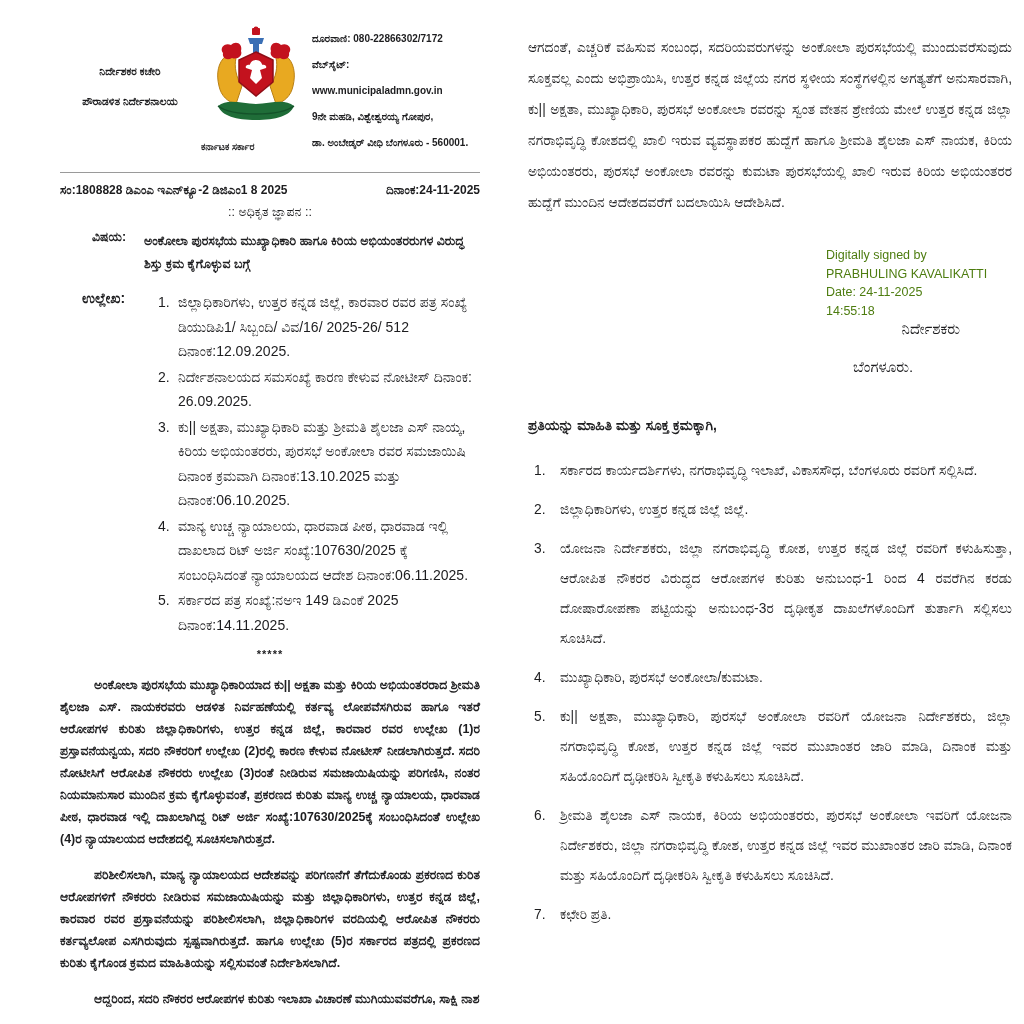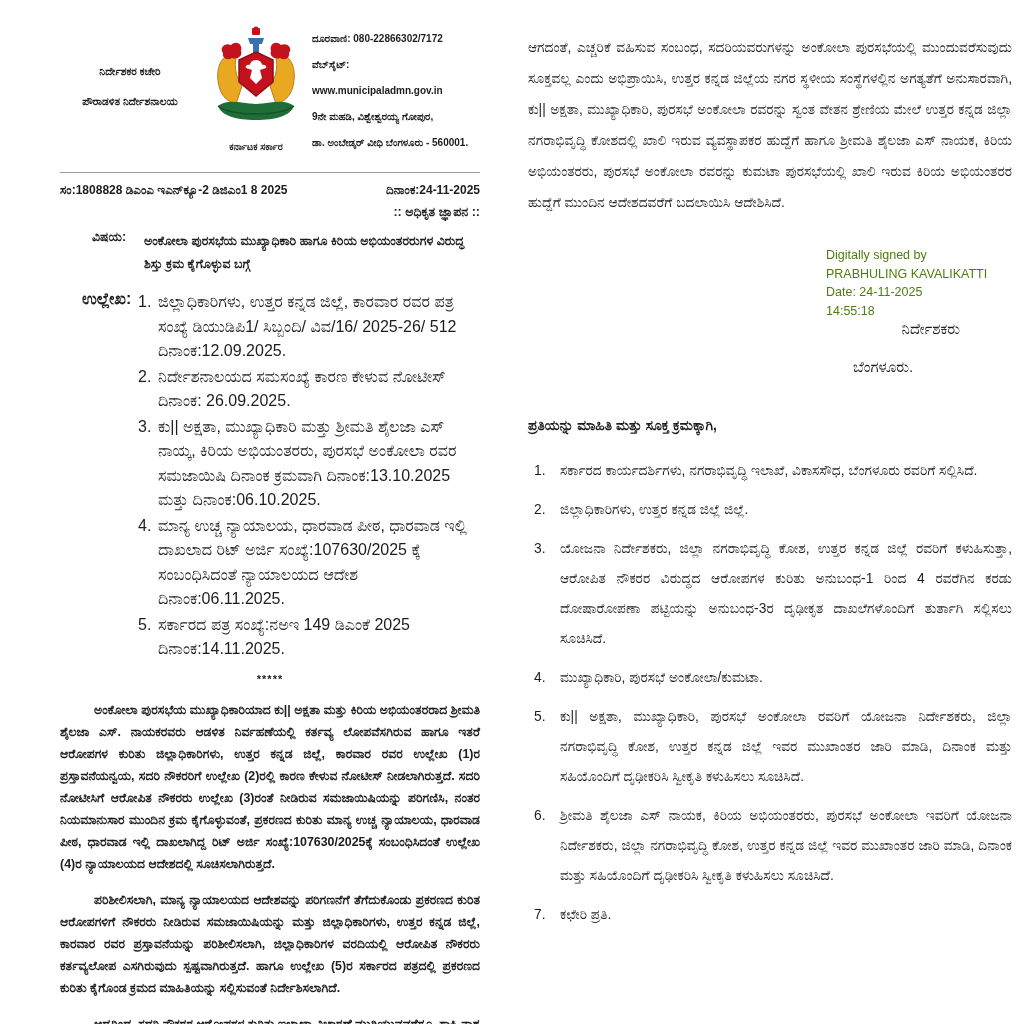--- a/index.html
+++ b/index.html
@@ -10,34 +10,34 @@
     position:relative;
     overflow:hidden;
   }
   .page { position:absolute; top:0; }
   #page-left  { left:60px;  width:420px; padding-top:18px; }
   #page-right { left:528px; width:484px; padding-top:32px; }
 
   
   .letterhead { display:flex; align-items:flex-start; justify-content:space-between; min-height:148px; }
   .office-block { width:140px; padding-top:38px; text-align:center; font-weight:bold; font-size:10.5px; line-height:30px; }
-  .emblem-block { width:110px; text-align:center; padding-top:8px; }
+  .emblem-block { width:110px; text-align:left; padding-top:8px; }
   .emblem-block svg { display:block; margin:0 auto; }
   .emblem-caption { font-size:9.5px; font-weight:bold; margin-top:3px; }
   .contact-block { width:168px; text-align:left; font-weight:bold; font-size:10px; line-height:26px; padding-top:8px; }
   .rule { border:none; border-top:1.5px solid #9a9a9a; margin:6px 0 10px 0; }
 
   .ref-row { display:flex; justify-content:space-between; font-weight:bold; font-size:12px; margin-top:4px; }
-  .doc-title { text-align:right; font-weight:bold; font-size:12.5px; margin-top:8px; }
+  .doc-title { text-align:center; font-weight:normal; font-size:12.5px; margin-top:8px; }
 
   .subject-row { display:flex; margin-top:10px; font-weight:bold; font-size:12.5px; }
   .subject-label { width:52px; margin-left:32px; flex:none; }
   .subject-text { flex:1; line-height:23px; }
 
-  .refs-row { display:flex; margin-top:14px; font-size:16px; }
+  .refs-row { display:flex; margin-top:14px; font-size:14px;gap:20px; }
   .refs-label { width:56px; margin-left:22px; flex:none; font-weight:bold; }
   .refs-list { flex:1; }
   .ref-item { display:flex; line-height:24.5px; margin-bottom:1px; }
   .ref-num { width:20px; flex:none; }
   .ref-text { flex:1; }
 
   .stars { text-align:center; font-size:11px; font-weight:bold; letter-spacing:1px; margin:10px 0 4px 0; }
 
   .para { font-size:12.4px; line-height:22px; text-align:justify; text-indent:34px; margin-top:14px;font-weight:bold; }
 

